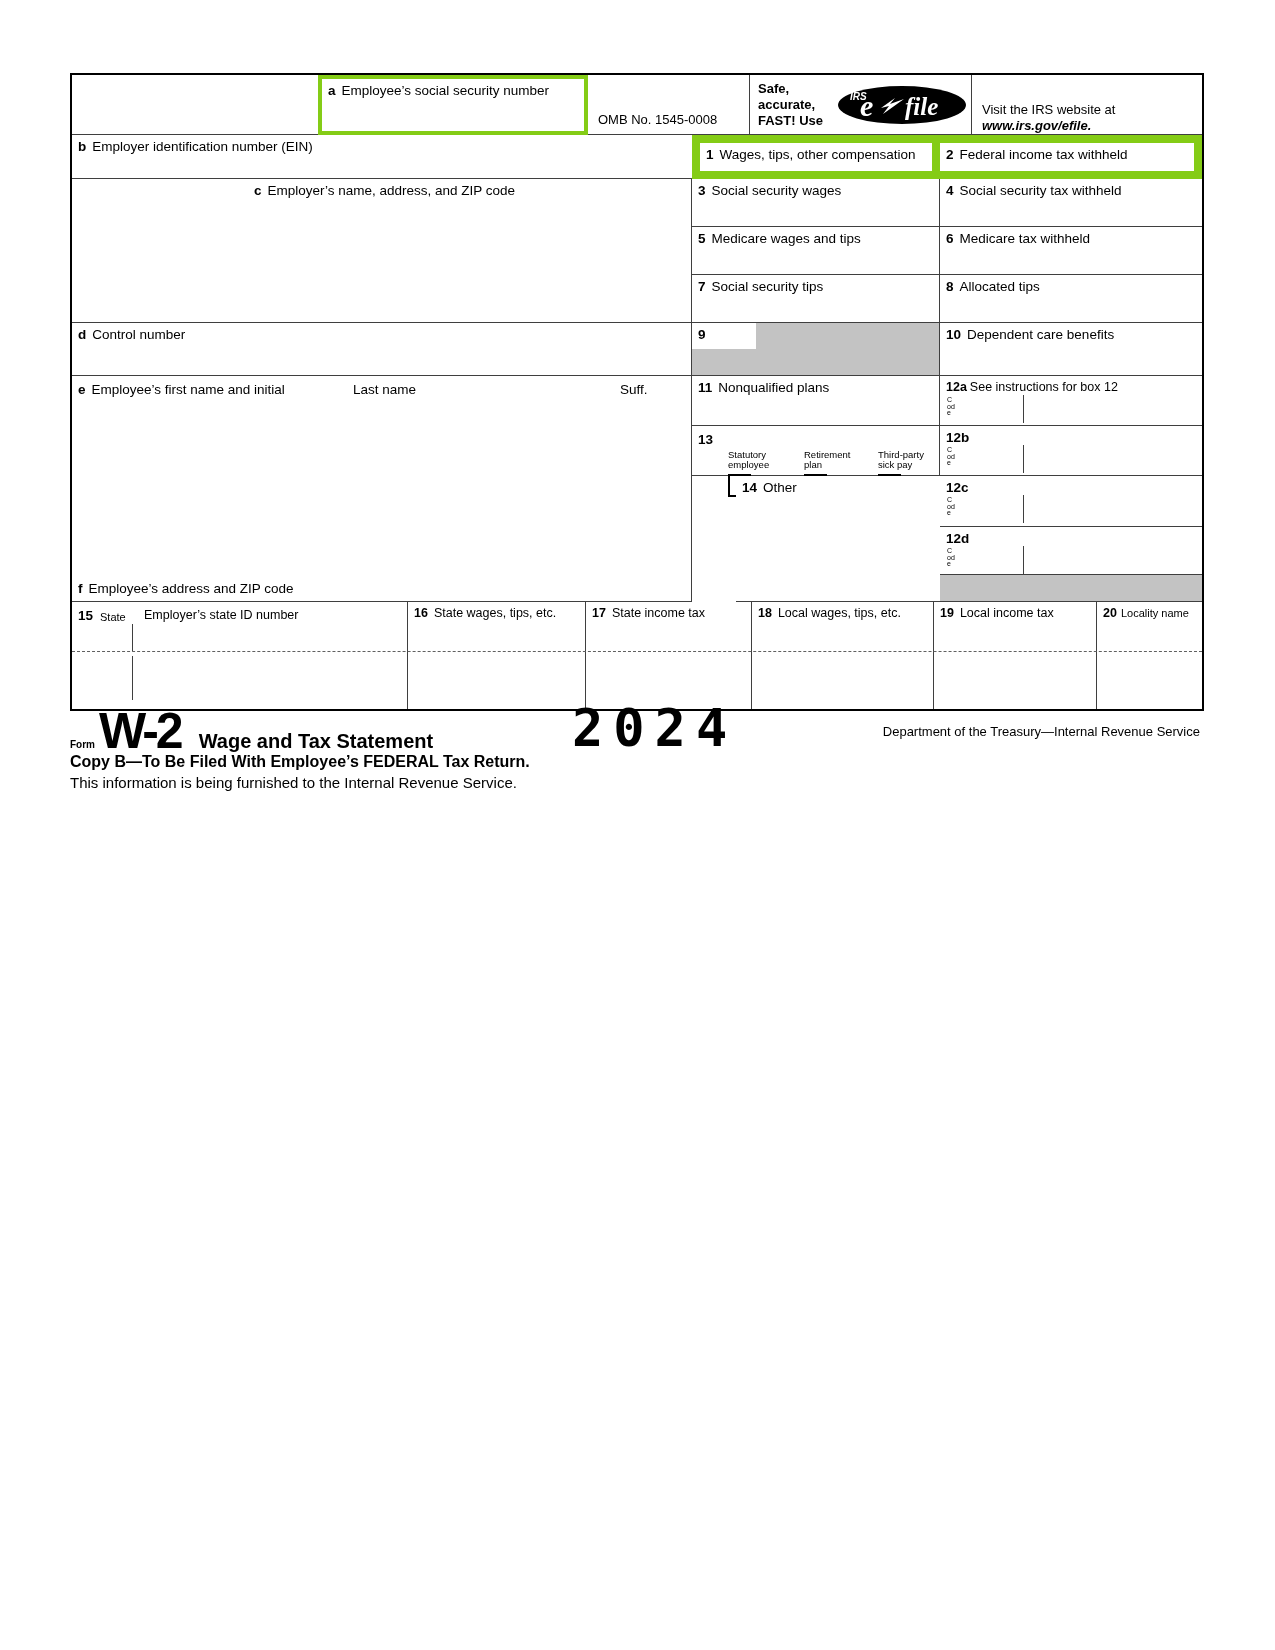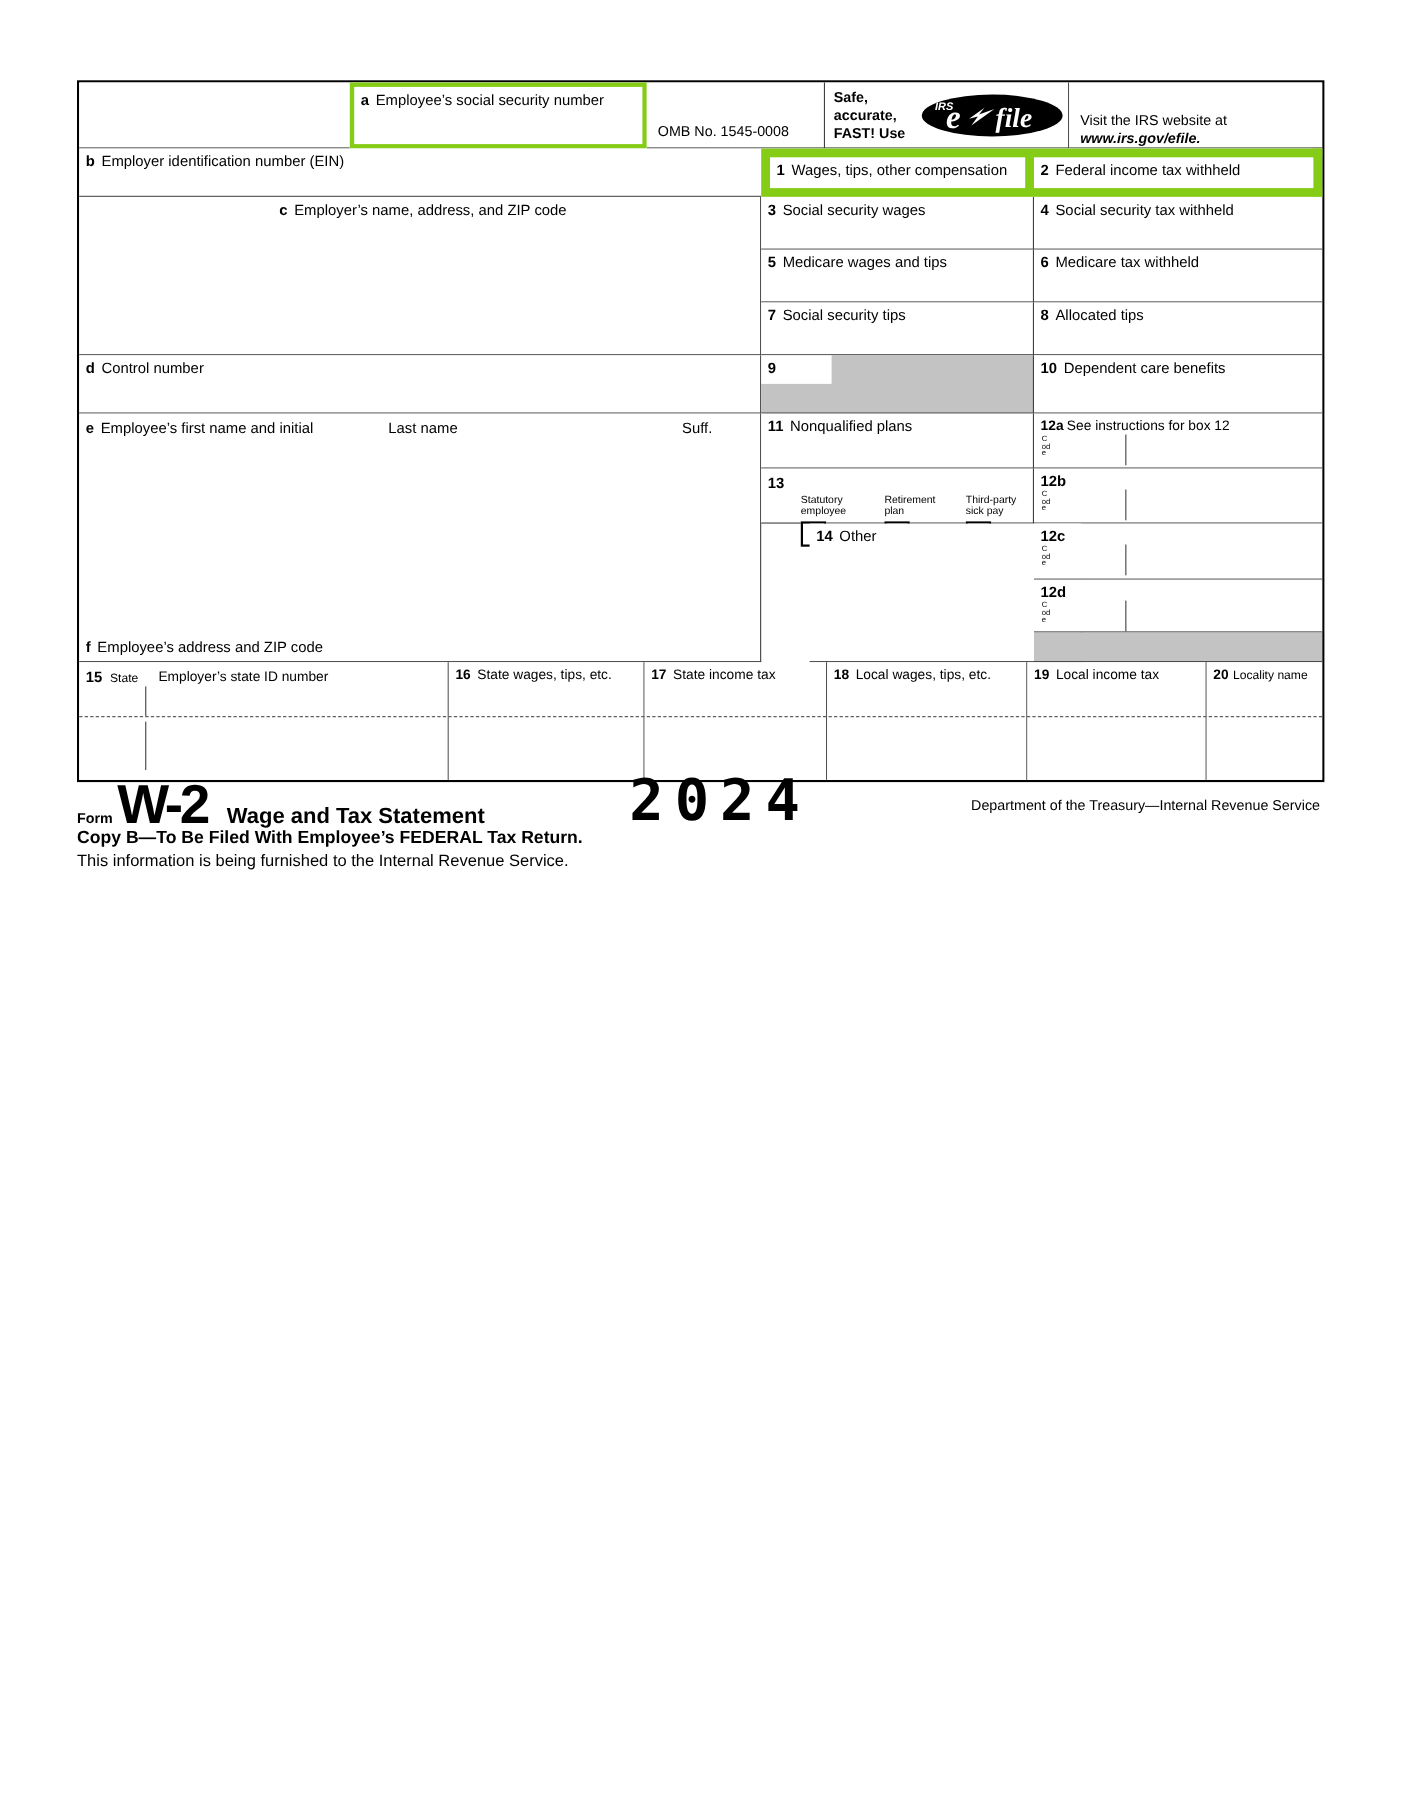--- a/index.html
+++ b/index.html
@@ -37,21 +37,21 @@
 
   .hdrtext { font-size:13px; }
   #omb-cell { display:flex; align-items:flex-end; padding:0 0 7px 10px; }
   #tagline-logo-cell { display:flex; align-items:center; justify-content:space-between;
                        padding:0 4px 0 8px; }
   #visit-cell { display:flex; flex-direction:column; justify-content:flex-end;
                 padding-left:10px; font-size:13px; line-height:16px; }
 
   #footer-formline { position:absolute; left:70px; top:702px; display:flex;
                      align-items:baseline; }
-  #form-word { font-size:13px; font-weight:bold; }
+  #form-word { font-size:10px; font-weight:bold; }
   #form-number { font-size:50px; font-weight:bold; letter-spacing:-3px; margin-left:4px; }
   #form-title { font-size:20px; font-weight:bold; margin-left:18px; }
   #year { position:absolute; left:572px; top:698px; font-family:"DejaVu Sans Mono", monospace;
           font-weight:bold; font-size:52px; letter-spacing:10px; }
   #department { position:absolute; right:75px; top:724px; font-size:13px; }
   #copy-line { position:absolute; left:70px; top:753px; font-size:16px; font-weight:bold; }
   #furnish-line { position:absolute; left:70px; top:774px; font-size:15px; }
 
   .efile-svg { flex:0 0 auto; }
 </style>

